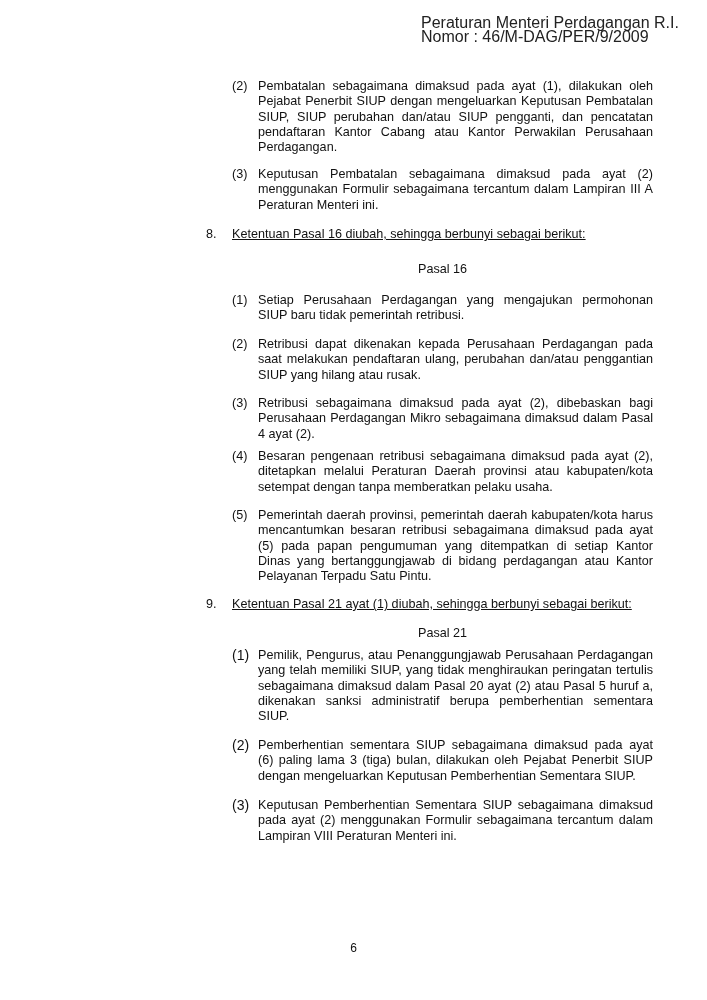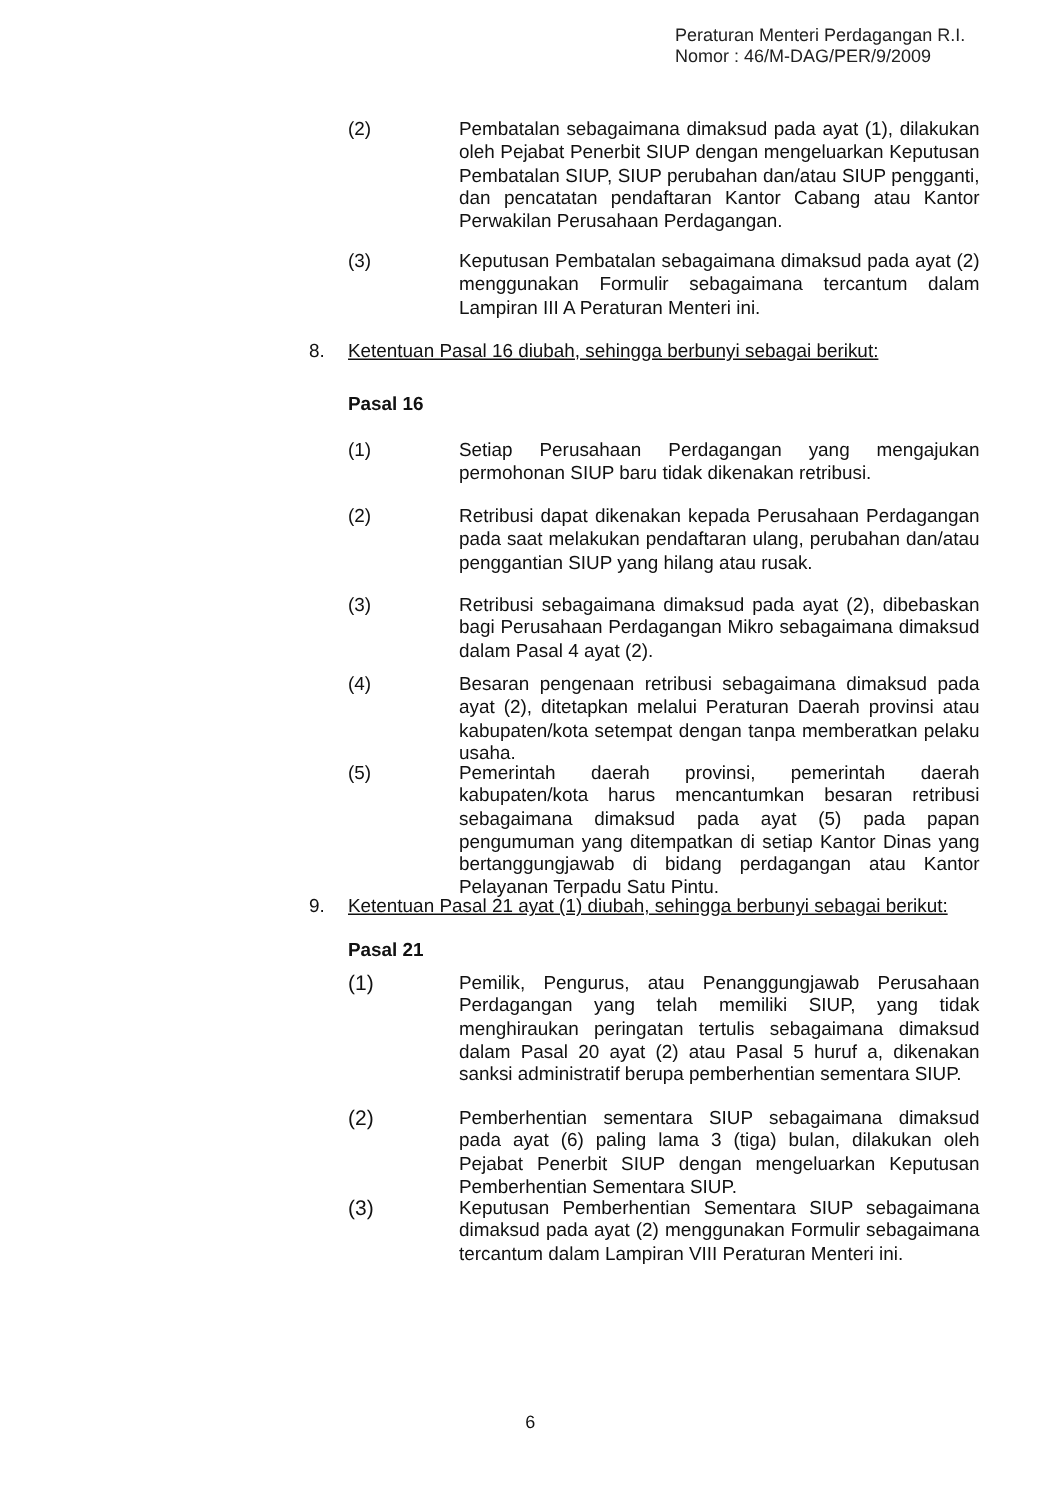--- a/index.html
+++ b/index.html
@@ -11,23 +11,23 @@
       width: 707px;
       height: 1000px;
       position: relative;
       overflow: hidden;
       font-family: "Liberation Sans", sans-serif;
       color: #111111;
       font-size: 12.6px;
     }
     .header {
       position: absolute;
-      left: 450px;
+      left: 421px;
       top: 16px;
-      font-size: 12px;
+      font-size: 16px;
       line-height: 14px;
       color: #222;
     }
     .block {
       position: absolute;
       font-size: 12.6px;
       line-height: 15.3px;
     }
     .ayat {
       position: absolute;
@@ -38,42 +38,40 @@
     .ayat .num {
       width: 26px;
       flex: 0 0 26px;
     }
     .ayat .num.big {
       font-size: 14px;
     }
     .ayat .txt {
       flex: 1;
       text-align: justify;
-      margin-left: 48px;
     }
     .item {
       position: absolute;
       left: 206px;
       width: 460px;
       display: flex;
     }
     .item .num {
       width: 26px;
       flex: 0 0 26px;
     }
     .item .txt {
       flex: 1;
       text-decoration: underline;
     }
     .pasal {
       position: absolute;
       left: 232px;
       width: 421px;
-      text-align: left;
-      font-weight: bold;
+      text-align: center;
     }
     .page-number {
       position: absolute;
       left: 0;
       width: 707px;
       top: 941px;
       text-align: center;
       font-size: 12px;
     }
   </style>
@@ -97,21 +95,21 @@
 </div>
 
 <div class="block">
   <div class="item" style="top:227px;">
     <span class="num">8.</span>
     <span class="txt">Ketentuan Pasal 16 diubah, sehingga berbunyi sebagai berikut:</span>
   </div>
   <div class="pasal" style="top:262px;">Pasal 16</div>
   <div class="ayat" style="top:293px;">
     <span class="num">(1)</span>
-    <span class="txt">Setiap Perusahaan Perdagangan yang mengajukan permohonan SIUP baru tidak dikenakan retribusi.</span>
+    <span class="txt">Setiap Perusahaan Perdagangan yang mengajukan permohonan SIUP baru tidak pemerintah retribusi.</span>
   </div>
   <div class="ayat" style="top:337px;">
     <span class="num">(2)</span>
     <span class="txt">Retribusi dapat dikenakan  kepada  Perusahaan Perdagangan pada saat melakukan pendaftaran ulang, perubahan dan/atau penggantian SIUP yang hilang atau rusak.</span>
   </div>
   <div class="ayat" style="top:396px;">
     <span class="num">(3)</span>
     <span class="txt">Retribusi sebagaimana dimaksud pada ayat (2), dibebaskan bagi Perusahaan Perdagangan Mikro sebagaimana dimaksud dalam Pasal 4 ayat (2).</span>
   </div>
   <div class="ayat" style="top:449px;">

